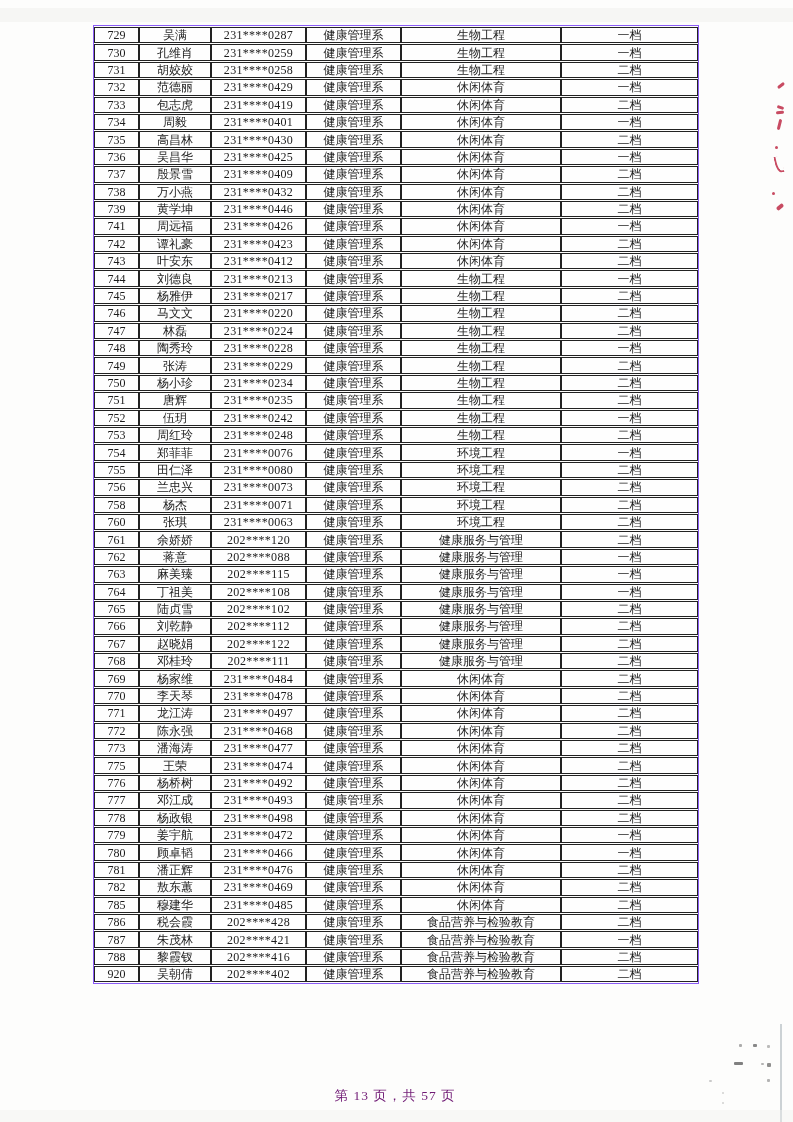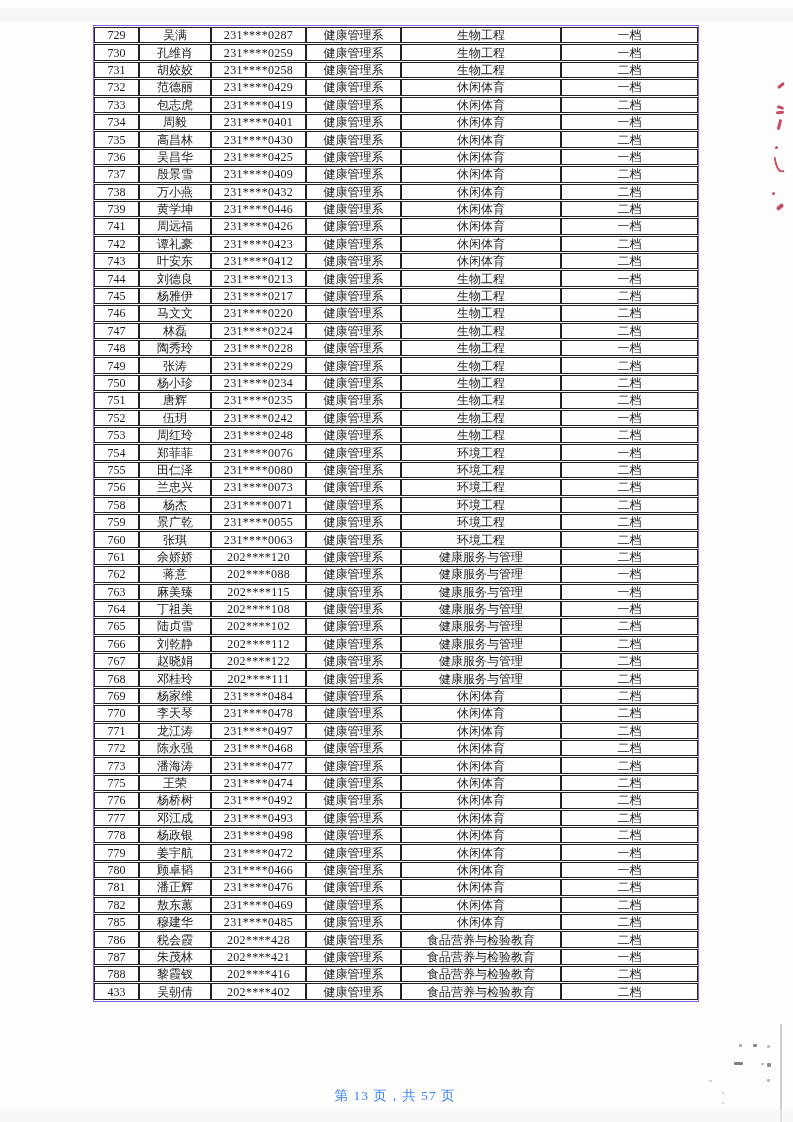--- a/index.html
+++ b/index.html
@@ -57,21 +57,21 @@
   }
   td.c-id { letter-spacing: 0.3px; }
   .footer {
     position: absolute;
     left: 93px;
     top: 1087px;
     width: 604px;
     text-align: center;
     font-size: 13.5px;
     letter-spacing: 1px;
-    color: #3b82f6;
+    color: #701a75;
   }
   
   .stamp-frag {
     position: absolute;
     background: #c84b62;
   }
   .sf1 { left: 777px; top: 84px;  width: 8px; height: 3px; transform: rotate(-38deg); border-radius: 2px; }
   .sf2 { left: 777px; top: 106px; width: 7px; height: 3px; transform: rotate(18deg);  border-radius: 2px; }
   .sf3 { left: 776px; top: 111px; width: 8px; height: 3px; transform: rotate(-8deg);  border-radius: 2px; }
   .sf4 { left: 778px; top: 119px; width: 3px; height: 11px; transform: rotate(14deg); border-radius: 2px; }
@@ -339,28 +339,20 @@
         </tr>
         <tr>
           <td class="c-num">758</td>
           <td class="c-name">杨杰</td>
           <td class="c-id">231****0071</td>
           <td class="c-dept">健康管理系</td>
           <td class="c-major">环境工程</td>
           <td class="c-tier">二档</td>
         </tr>
         <tr>
-          <td class="c-num">759</td>
-          <td class="c-name">景广乾</td>
-          <td class="c-id">231****0055</td>
-          <td class="c-dept">健康管理系</td>
-          <td class="c-major">环境工程</td>
-          <td class="c-tier">二档</td>
-        </tr>
-        <tr>
           <td class="c-num">760</td>
           <td class="c-name">张琪</td>
           <td class="c-id">231****0063</td>
           <td class="c-dept">健康管理系</td>
           <td class="c-major">环境工程</td>
           <td class="c-tier">二档</td>
         </tr>
         <tr>
           <td class="c-num">761</td>
           <td class="c-name">余娇娇</td>
@@ -555,21 +547,21 @@
         </tr>
         <tr>
           <td class="c-num">788</td>
           <td class="c-name">黎霞钗</td>
           <td class="c-id">202****416</td>
           <td class="c-dept">健康管理系</td>
           <td class="c-major">食品营养与检验教育</td>
           <td class="c-tier">二档</td>
         </tr>
         <tr>
-          <td class="c-num">433</td>
+          <td class="c-num">920</td>
           <td class="c-name">吴朝倩</td>
           <td class="c-id">202****402</td>
           <td class="c-dept">健康管理系</td>
           <td class="c-major">食品营养与检验教育</td>
           <td class="c-tier">二档</td>
         </tr>
       </tbody>
   </table>
 
   <div class="footer">第 13 页，共 57 页</div>

